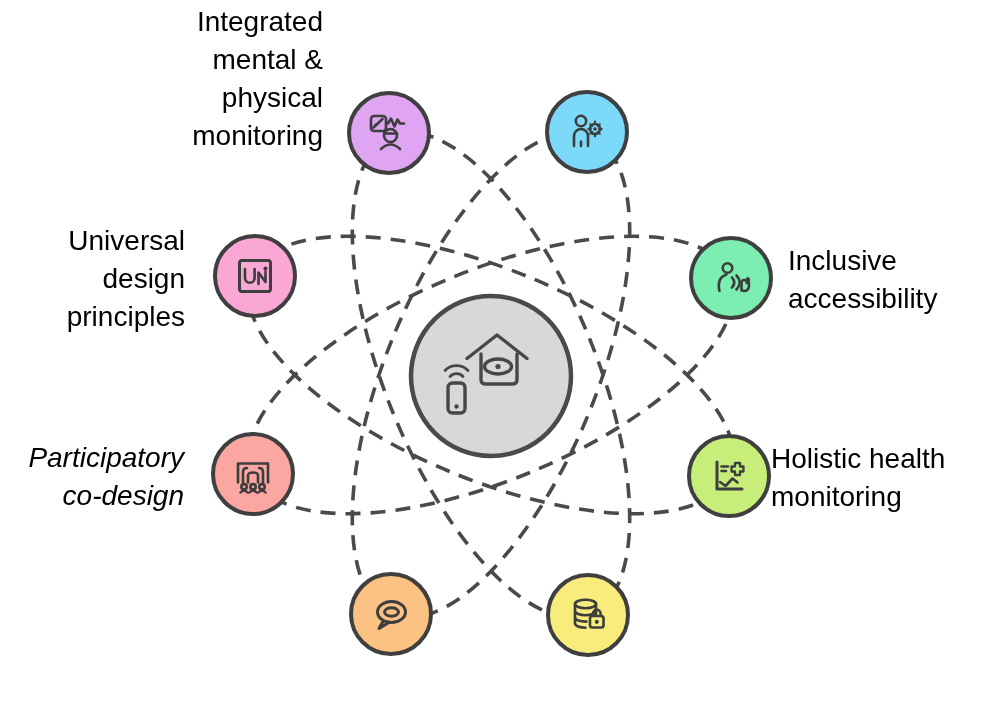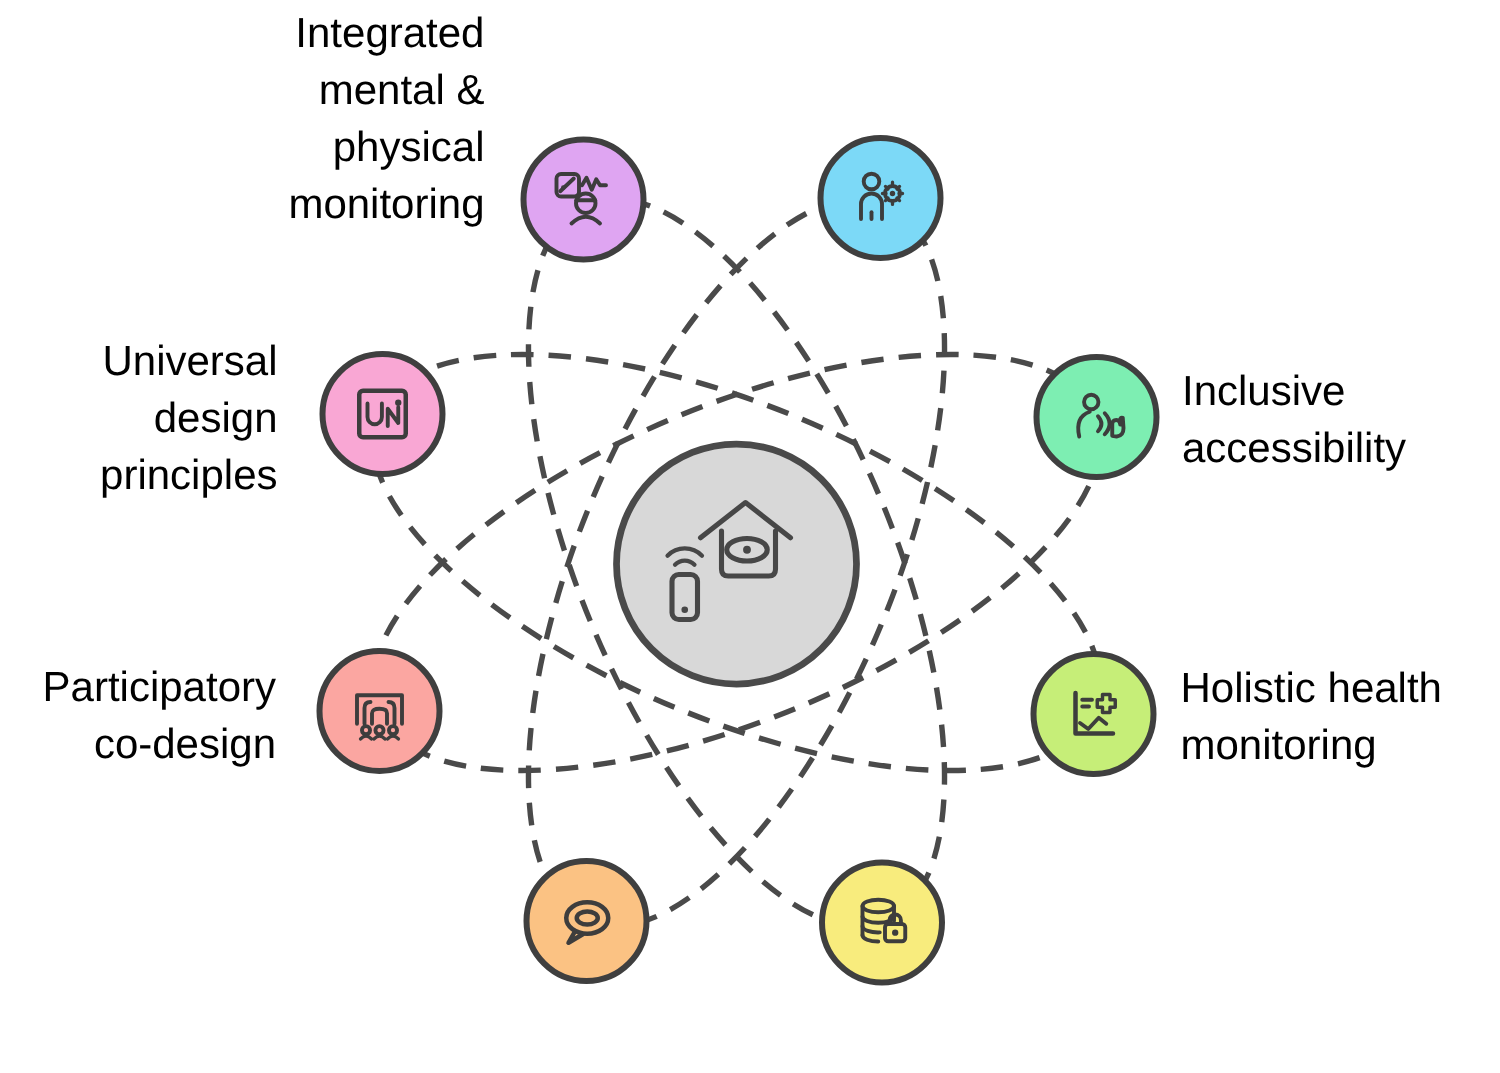--- a/index.html
+++ b/index.html
@@ -139,17 +139,17 @@
 
   <div class="label align-right" style="right:677px;top:3px;">Integrated
 mental &amp;
 physical
 monitoring</div>
   <div class="label align-right" style="right:815px;top:222px;">Universal
 design
 principles</div>
   <div class="label" style="left:788px;top:242px;">Inclusive
 accessibility</div>
-  <div class="label align-right" style="right:816px;top:439px;">Participatory
+  <div class="label align-right" style="right:816px;top:439px;font-style:italic;">Participatory
 co-design</div>
-  <div class="label" style="left:787px;top:440px;">Holistic health
+  <div class="label" style="left:771px;top:440px;">Holistic health
 monitoring</div>
 </div>
 
 </body></html>

